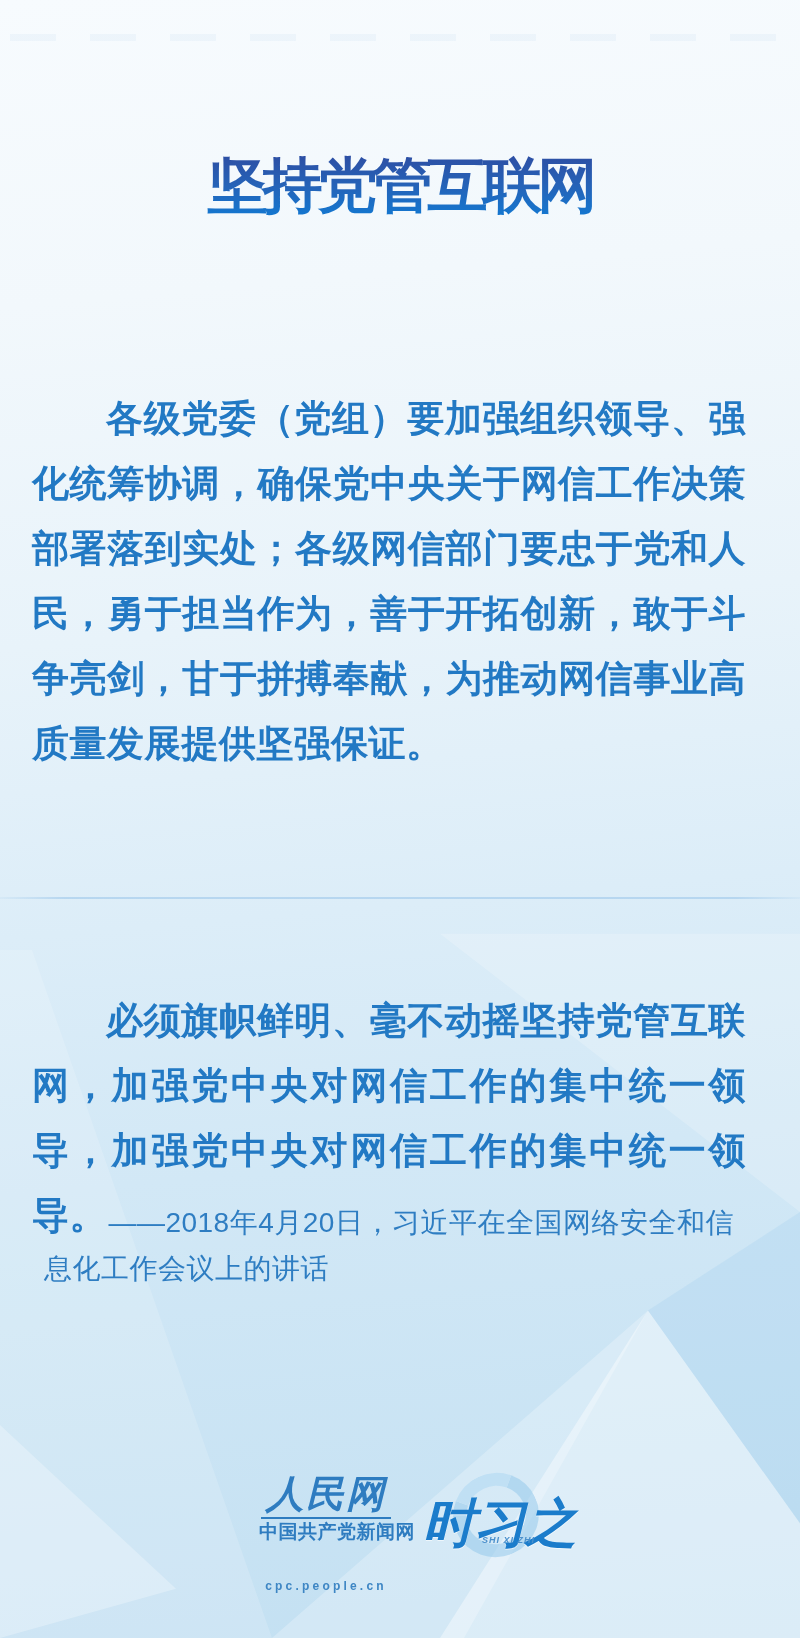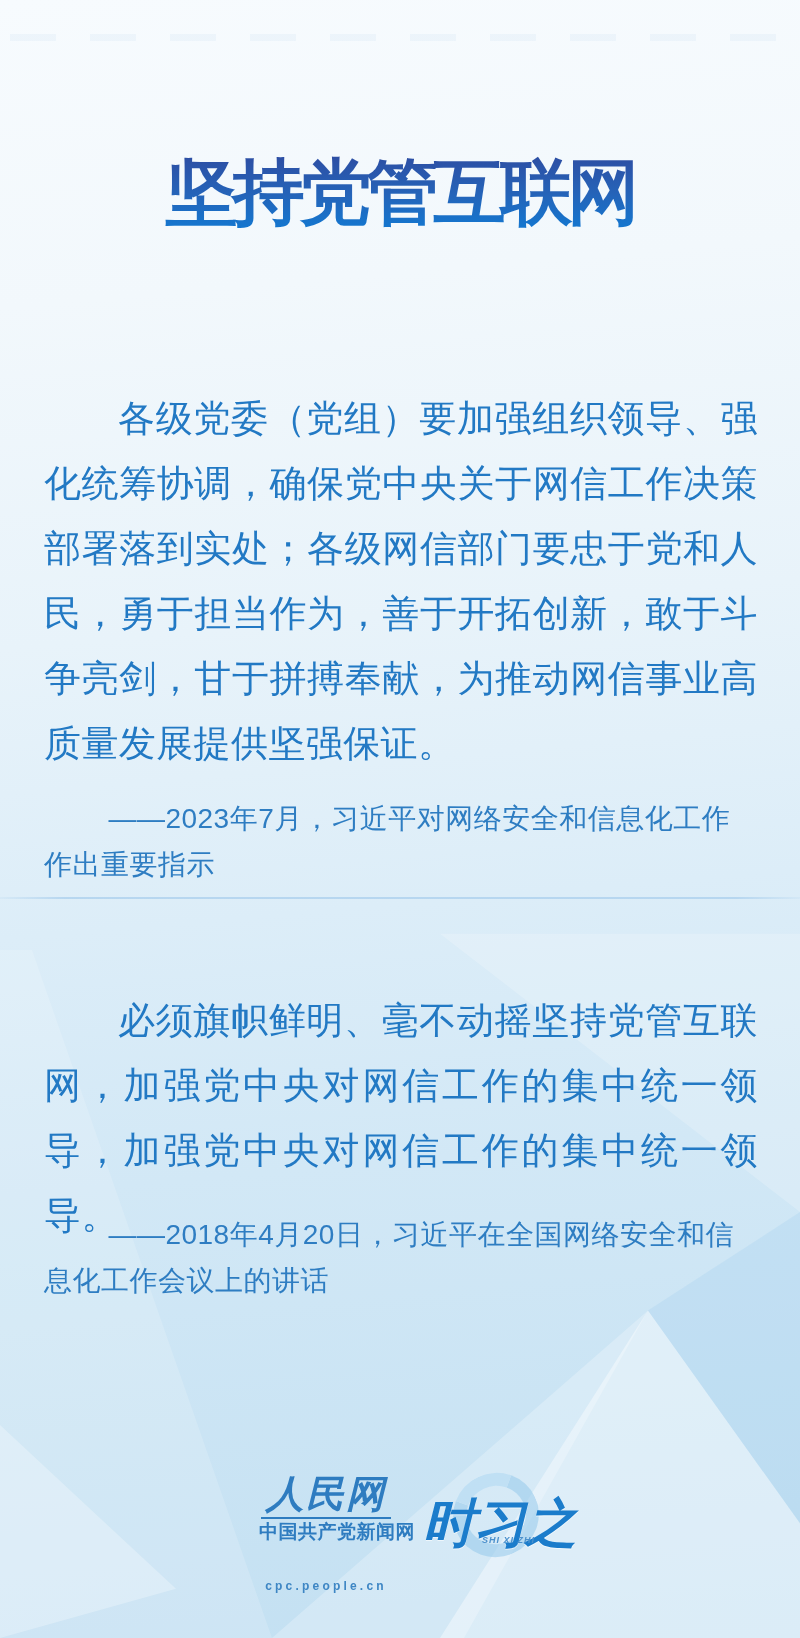--- a/index.html
+++ b/index.html
@@ -27,43 +27,43 @@
     position:absolute; top:34px; left:10px; right:10px; height:7px; opacity:.30;
     background:repeating-linear-gradient(90deg,
       rgba(120,170,215,.25) 0 46px, transparent 46px 80px);
   }
 
   .title {
     position:absolute; top:150px; left:0; right:0;
     text-align:center;
     font-family:"Liberation Serif", serif;
     font-weight:900;
-    font-size:72px; letter-spacing:-5px; line-height:1.2;
+    font-size:60px; letter-spacing:-5px; line-height:1.2;
     background:linear-gradient(180deg, var(--title_top) 8%, #2563b8 50%, var(--title_bottom) 96%);
     -webkit-background-clip:text; background-clip:text;
     -webkit-text-fill-color:transparent; color:var(--title_bottom);
   }
 
   .quote {
-    position:absolute; left:44px; width:714px;
+    position:absolute; left:32px; width:714px;
     color:var(--body_blue);
-    font-size:37px; font-weight:400; letter-spacing:.4px;
+    font-size:37px; font-weight:700; letter-spacing:.4px;
     line-height:65px; text-align:justify; text-indent:2em;
   }
   .quote-1 { top:386px; }
   .quote-2 { top:988px; }
 
   .attribution {
     position:absolute; left:44px; width:714px;
     color:var(--attr_blue);
     font-size:28px; font-weight:400; letter-spacing:.5px;
     line-height:46px; text-align:left; text-indent:2.3em;
   }
   .attr-1 { top:796px; }
-  .attr-2 { top:1200px;margin-top:12px; }
+  .attr-2 { top:1200px; }
 
   .divider {
     position:absolute; top:897px; left:0; width:800px; height:2px;
     background:linear-gradient(90deg,
       rgba(170,207,237,.15), rgba(170,207,237,.75) 8%,
       rgba(170,207,237,.75) 92%, rgba(170,207,237,.15));
   }
 
   .footer {
     position:absolute; top:1455px; left:0; right:0; height:120px;
@@ -109,21 +109,20 @@
   <div class="tri tri4"></div>
   <div class="tri tri1"></div>
   <div class="tri tri2"></div>
   <div class="tri tri3"></div>
   <div class="tri tri5"></div>
   <div class="top-dashes"></div>
 
   <h1 class="title">坚持党管互联网</h1>
 
   <p class="quote quote-1">各级党委（党组）要加强组织领导、强化统筹协调，确保党中央关于网信工作决策部署落到实处；各级网信部门要忠于党和人民，勇于担当作为，善于开拓创新，敢于斗争亮剑，甘于拼搏奉献，为推动网信事业高质量发展提供坚强保证。</p>
-  <p class="attribution attr-1">——2023年7月，习近平对网络安全和信息化工作作出重要指示</p>
 
   <div class="divider"></div>
 
   <p class="quote quote-2">必须旗帜鲜明、毫不动摇坚持党管互联网，加强党中央对网信工作的集中统一领导，加强党中央对网信工作的集中统一领导。</p>
   <p class="attribution attr-2">——2018年4月20日，习近平在全国网络安全和信息化工作会议上的讲话</p>
 
   <div class="footer">
 
     <div class="people-logo">
       <div class="people-script">人民网</div>

